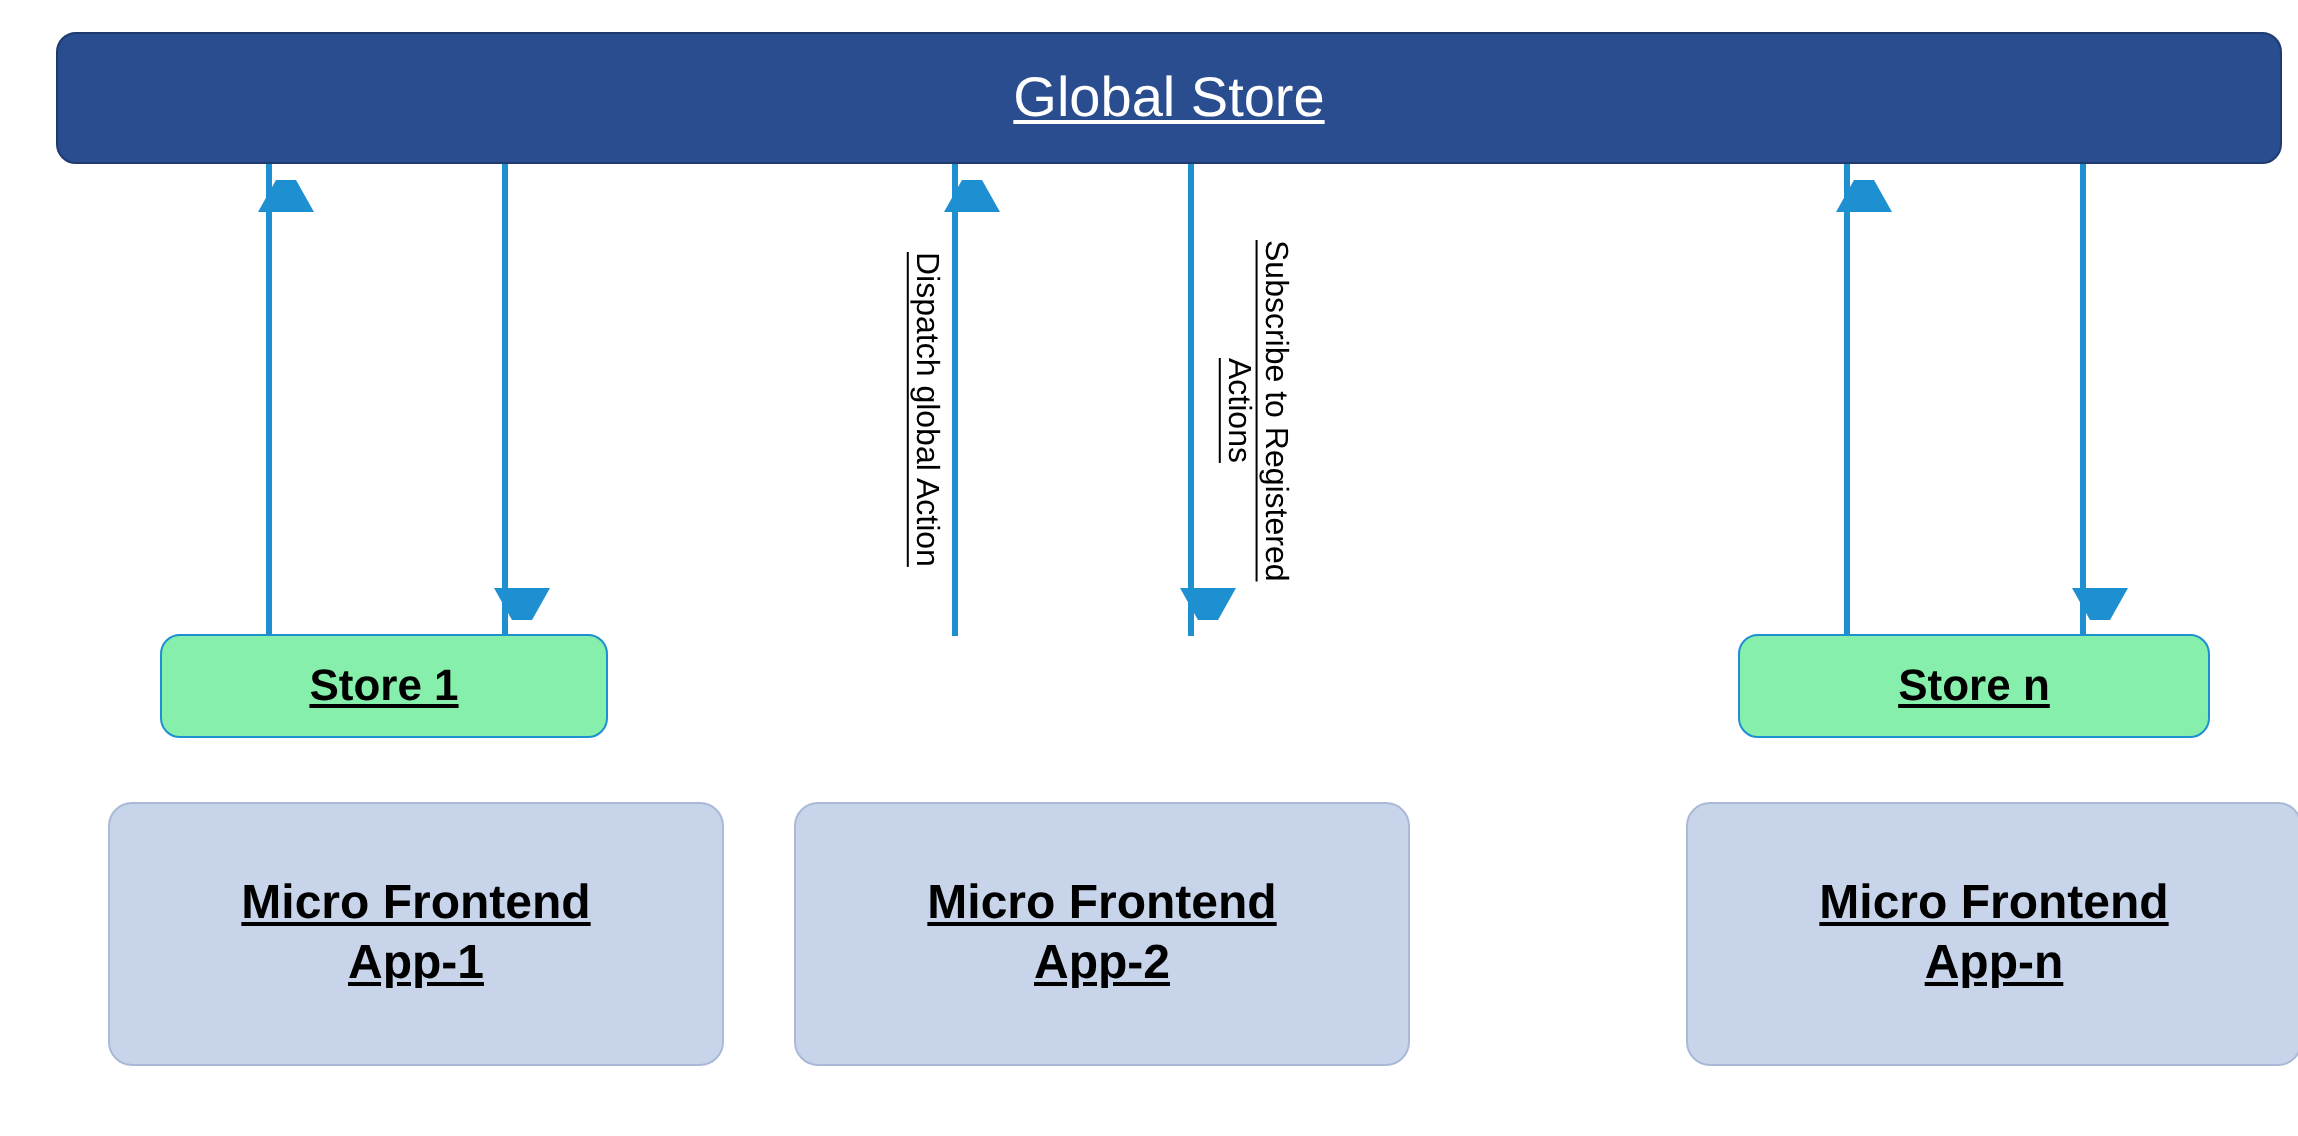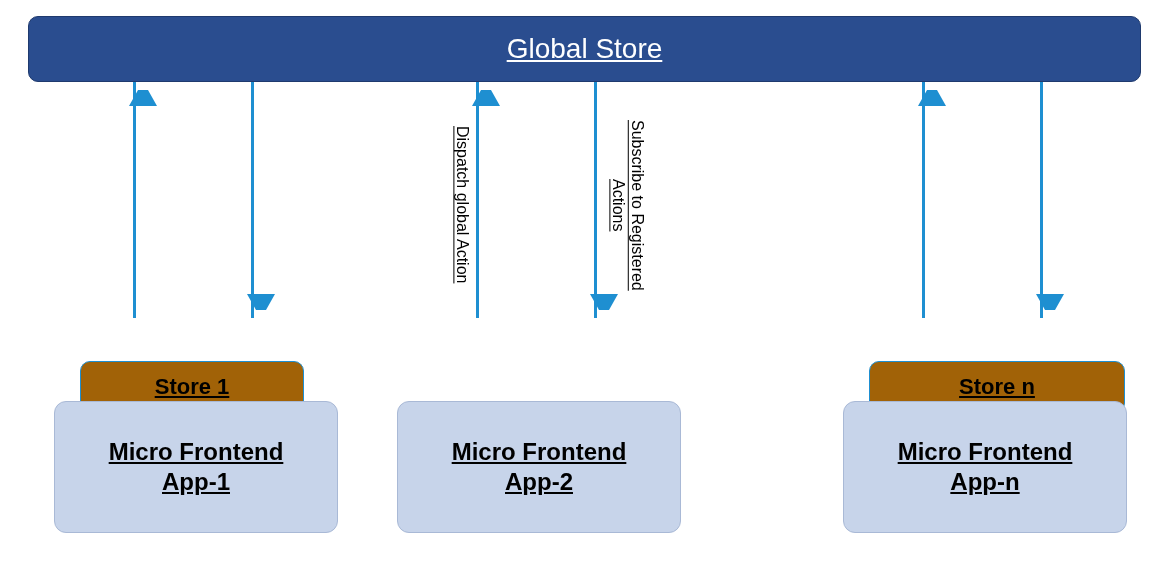--- a/index.html
+++ b/index.html
@@ -13,43 +13,42 @@
     background: #2a4d8f;
     border: 1px solid #1f3a6e;
     border-radius: 10px;
     color: #fff;
     font-size: 28px;
     display: flex; align-items: center; justify-content: center;
   }
 
   .store-box {
     position: absolute;
-    background: #a16207;
+    background: #86efac;
     border: 1px solid #1e8fd1;
     border-radius: 10px;
     color: #000;
     font-size: 22px;
     font-weight: 700;
     display: flex; align-items: center; justify-content: center;
     height: 52px;
-    margin-top: 44px;
   }
   .app-box {
     position: absolute;
     background: #c7d4ea;
     border: 1px solid #a9b9d6;
     border-radius: 12px;
     color: #000;
     font-size: 24px;
     font-weight: 700;
     text-align: center;
     display: flex; align-items: center; justify-content: center;
     line-height: 1.25;
     height: 132px;
-    width: 284px;
+    width: 308px;
   }
 
   
   .arrow { position: absolute; width: 0; border-left: 3px solid #1e8fd1; }
   .arrow .head-up, .arrow .head-down {
     position: absolute; left: -7.5px; width: 0; height: 0;
     border-left: 9px solid transparent;
     border-right: 9px solid transparent;
   }
   .arrow .head-up   { top: -2px;    border-bottom: 16px solid #1e8fd1; }
@@ -83,21 +82,21 @@
   <div class="app-box" style="left:387px; top:391px;">Micro Frontend<br>App-2</div>
   <div class="arrow" style="left:466px; top:72px; height:236px;">
     <div class="head-up"></div>
   </div>
   <div class="arrow" style="left:584px; top:72px; height:236px;">
     <div class="head-down"></div>
   </div>
   <div class="vlabel" style="left:438px; top:95px; height:200px;">Dispatch global Action</div>
   <div class="vlabel" style="left:594px; top:95px; height:200px;">Subscribe to Registered<br>Actions</div>
 
-  <div class="store-box" style="left:859px; top:307px; width:256px;">Store n</div>
+  <div class="store-box" style="left:859px; top:307px; width:236px;">Store n</div>
   <div class="app-box" style="left:833px; top:391px;">Micro Frontend<br>App-n</div>
   <div class="arrow" style="left:912px; top:72px; height:236px;">
     <div class="head-up"></div>
   </div>
   <div class="arrow" style="left:1030px; top:72px; height:236px;">
     <div class="head-down"></div>
   </div>
 
 </div>
 

